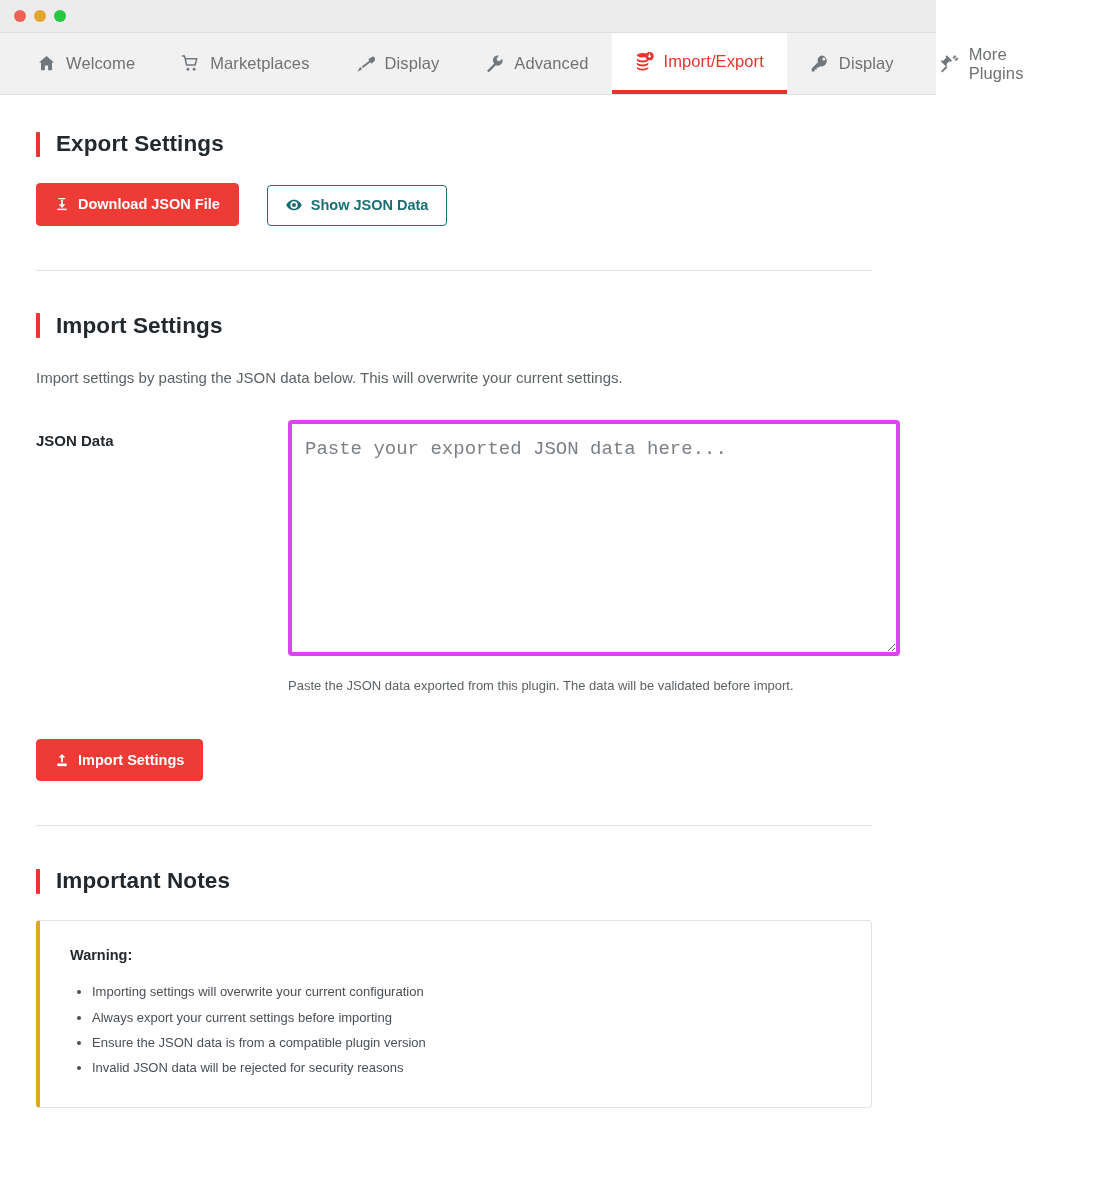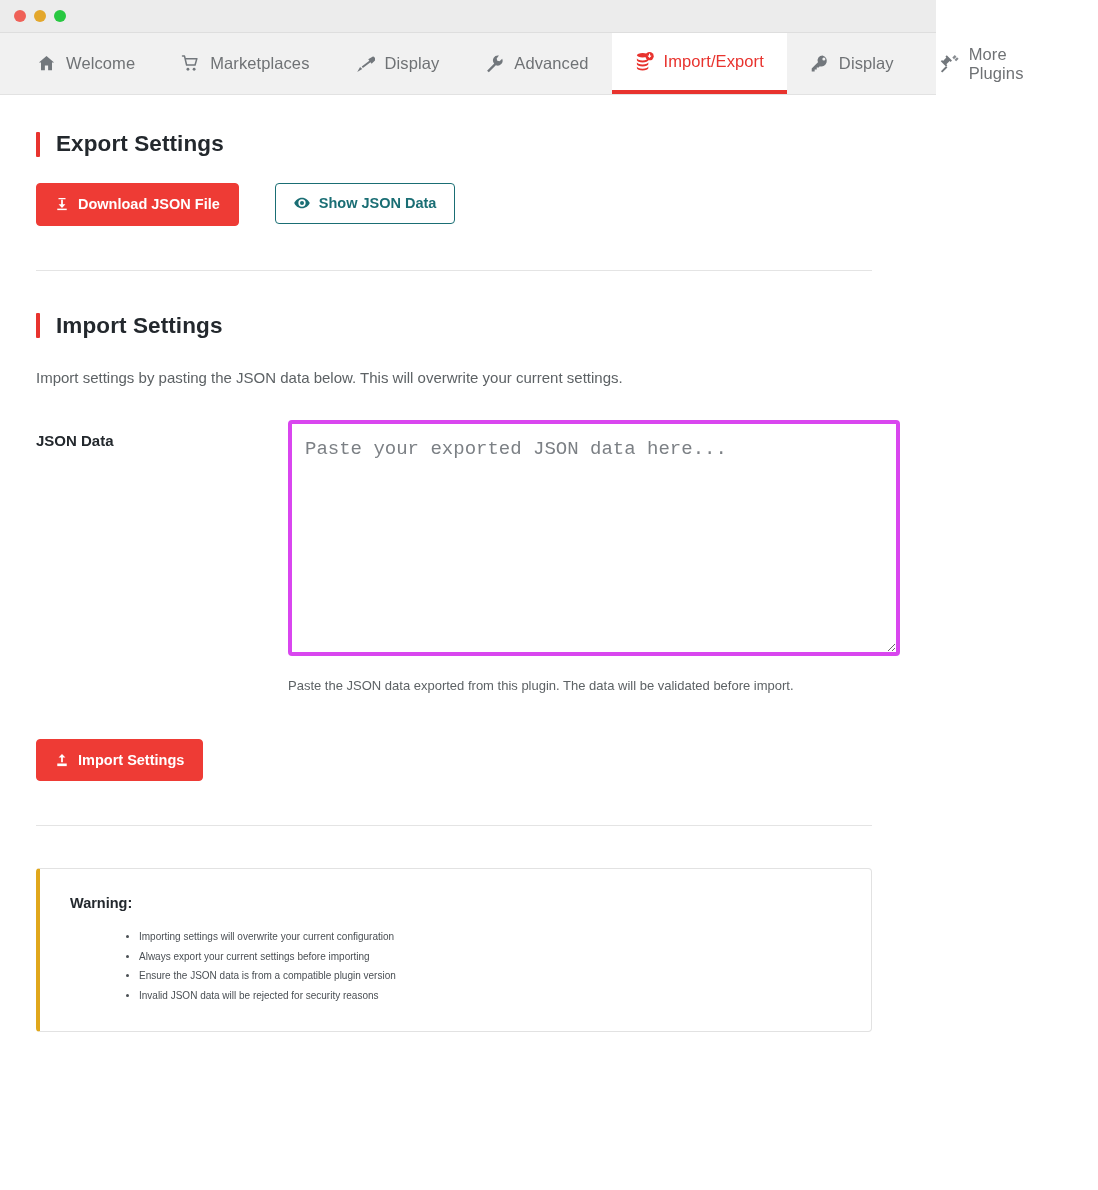--- a/index.html
+++ b/index.html
@@ -119,21 +119,21 @@
 
   .desc {
     font-size: 15px;
     color: #5d6265;
     line-height: 1.72;
     max-width: 985px;
     margin: 0 0 26px 0;
   }
 
   
-  .btn-row { display: flex; align-items: flex-start; gap: 36px; }
+  .btn-row { display: flex; align-items: flex-end; gap: 28px; }
   .btn {
     display: inline-flex;
     align-items: center;
     gap: 9px;
     font-size: 14.5px;
     font-weight: bold;
     border-radius: 4px;
     box-sizing: border-box;
     cursor: pointer;
     white-space: nowrap;
@@ -217,24 +217,23 @@
     font-weight: bold;
     color: #23282d;
     margin: 0 0 16px 0;
   }
   .notice-list {
     margin: 0;
     padding-left: 22px;
     list-style: disc;
   }
   .notice-list li {
-    font-size: 10px;
+    font-size: 13px;
     color: #4a4f54;
     line-height: 1.95;
-    margin-left: 47px;
   }
   .notice-list li::marker { color: #4a4f54; }
 </style>
 </head>
 <body>
 
 <div class="window">
 
   <div class="titlebar">
     <span class="dot dot-close"></span>
@@ -379,20 +378,24 @@
               </svg>
             </span>
             <span>Import Settings</span>
           </button>
         </div>
       </div>
 
       <hr class="divider">
 
       <div>
+        <div class="section-head">
+          <span class="head-bar"></span>
+          <span class="head-title">Important Notes</span>
+        </div>
 
         <div class="notice">
           <p class="notice-title">Warning:</p>
           <ul class="notice-list">
             <li>Importing settings will overwrite your current configuration</li>
             <li>Always export your current settings before importing</li>
             <li>Ensure the JSON data is from a compatible plugin version</li>
             <li>Invalid JSON data will be rejected for security reasons</li>
           </ul>
         </div>

